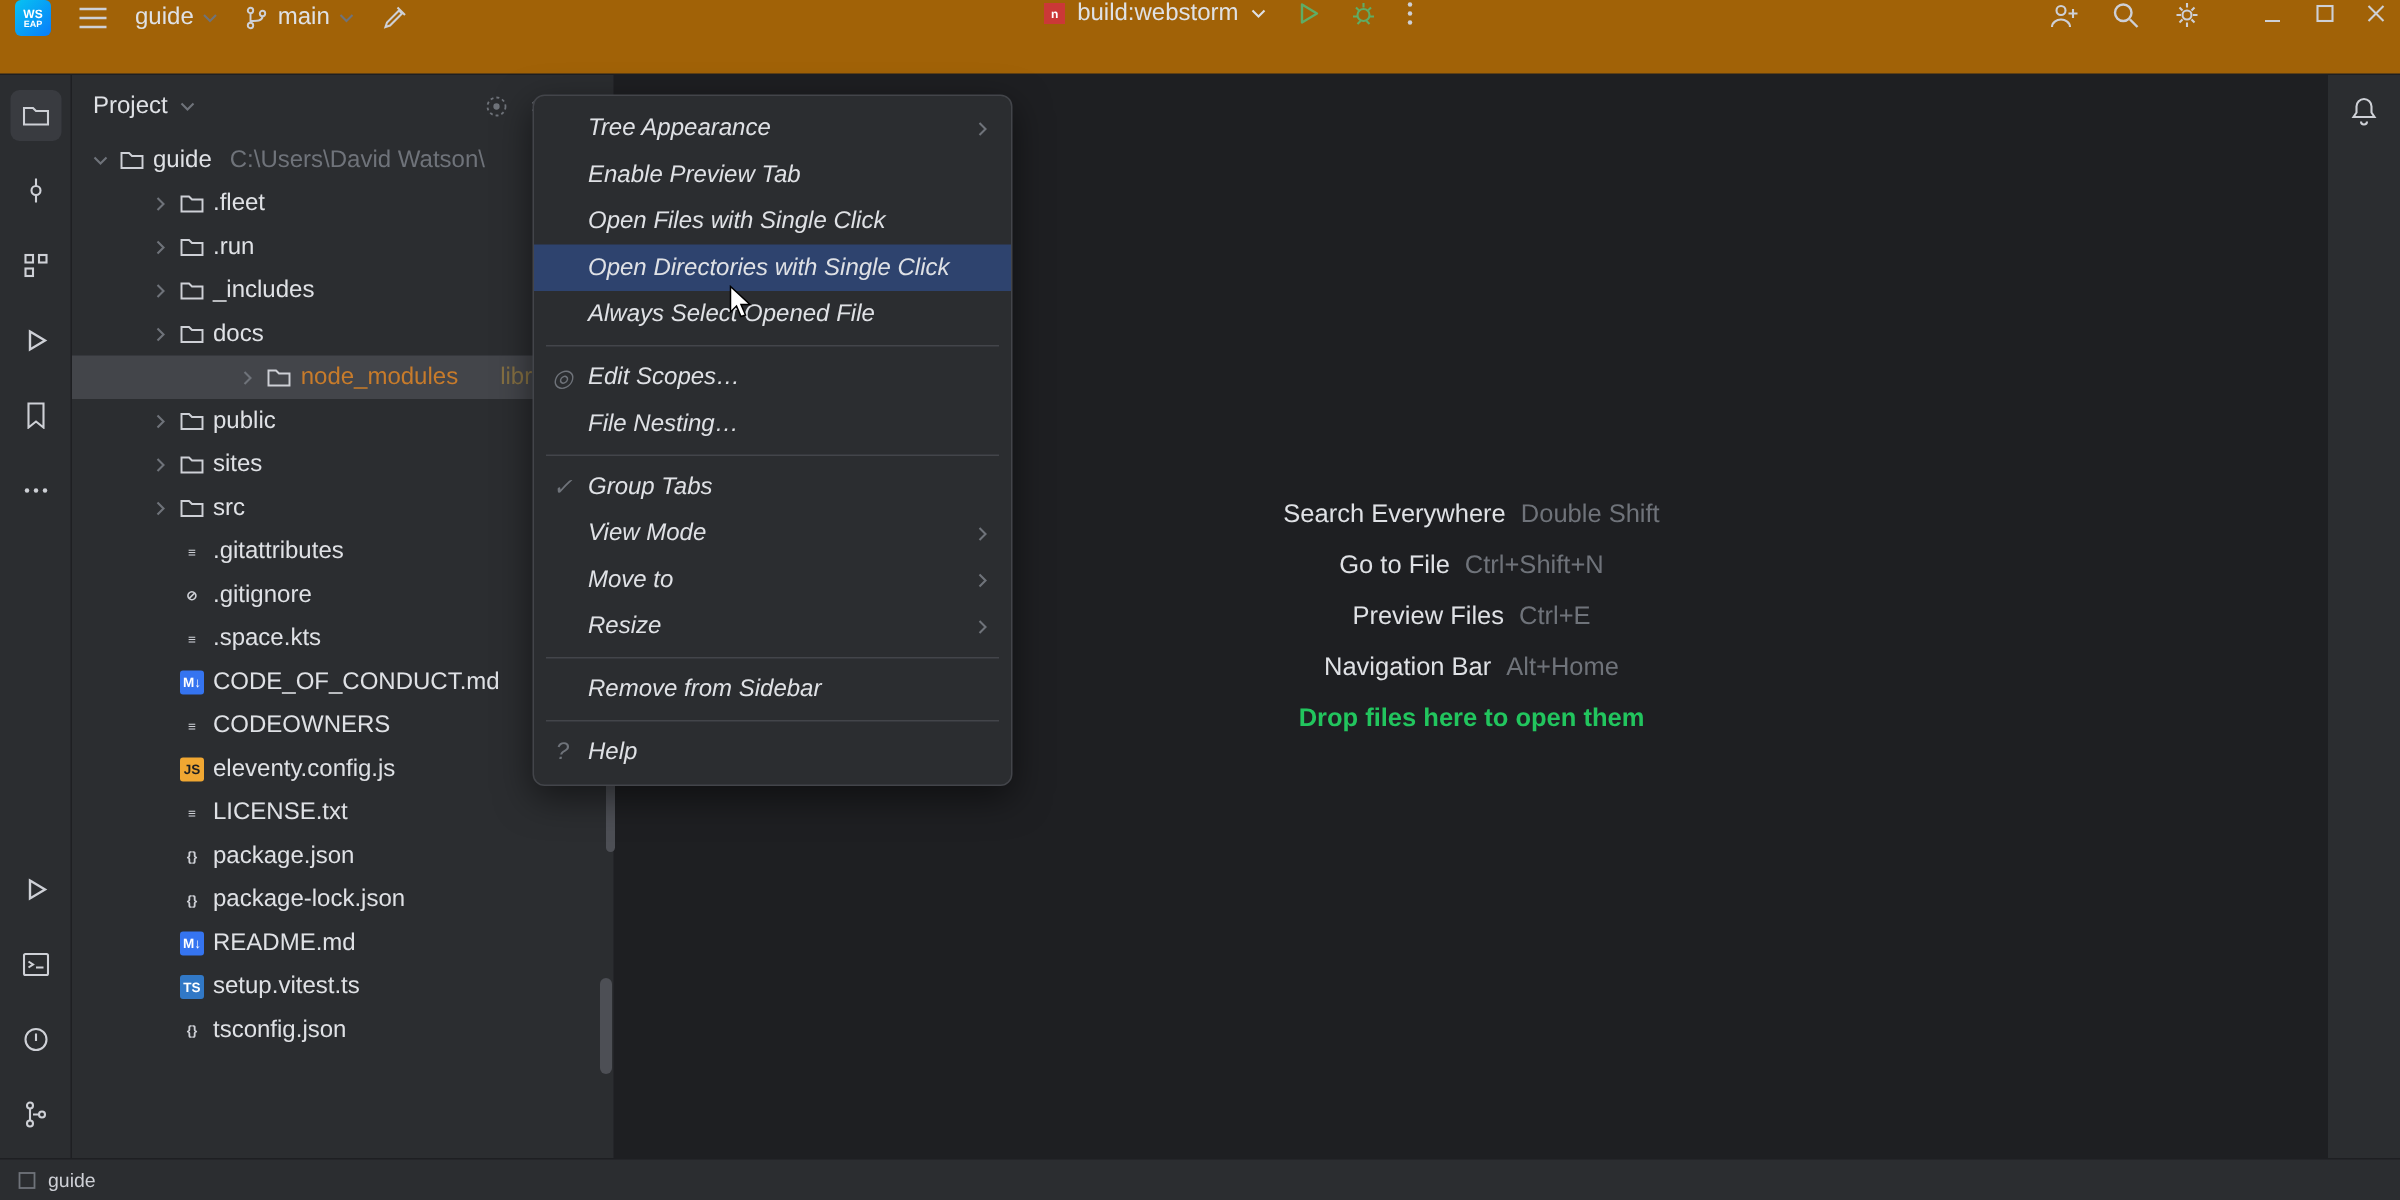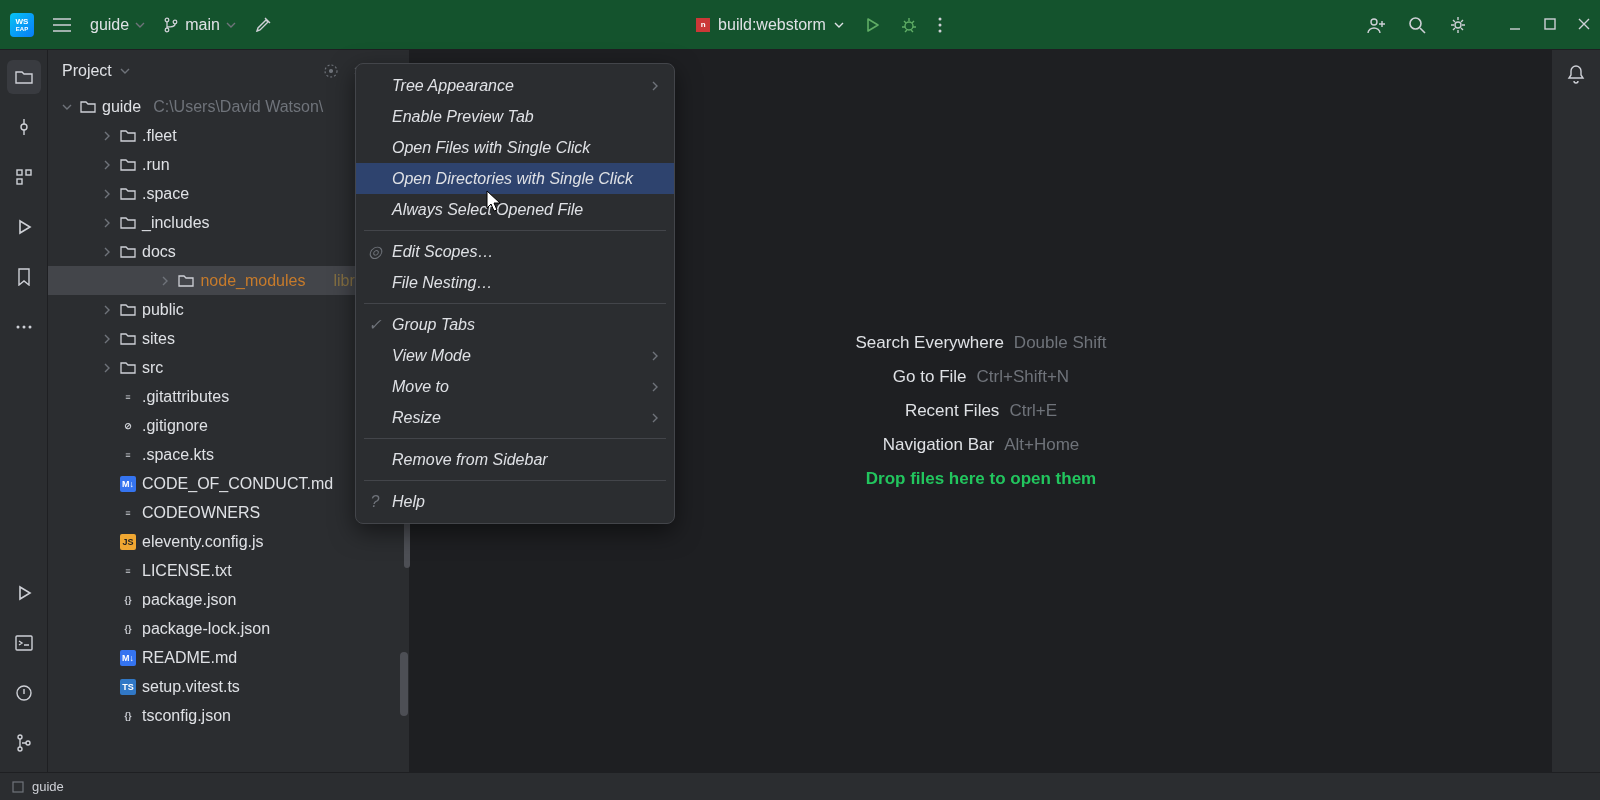--- a/index.html
+++ b/index.html
@@ -1,19 +1,19 @@
 <!DOCTYPE html>
 <html><head>
 <meta charset="utf-8">
 <style>
 * { margin: 0; padding: 0; box-sizing: border-box; font-family: -apple-system, BlinkMacSystemFont, "Segoe UI", sans-serif; }
 body { background: #2b2d30; color: #dfe1e5; width: 1600px; height: 800px; overflow: hidden; position: relative; }
 
 
-.titlebar { height: 50px; background: #14532d; display: flex; align-items: center; padding: 0 10px; border-bottom: 1px solid #1e1f22; }
+.titlebar { height: 50px; background: #a16207; display: flex; align-items: flex-start; padding: 0 10px; border-bottom: 1px solid #1e1f22; }
 .titlebar-left { display: flex; align-items: center; gap: 18px; }
 .app-icon { width: 24px; height: 24px; background: linear-gradient(135deg,#07c3f2 0%,#087cfa 100%); border-radius: 4px; position: relative; display:flex;align-items:center;justify-content:center;color:#fff;font-size:8px;font-weight:bold;flex-direction:column;}
 .app-icon::after{content:"EAP";font-size:6px;}
 .hamburger { color:#ced0d6; cursor:pointer; }
 .crumb { display:flex;align-items:center;gap:6px;color:#dfe1e5;cursor:pointer;}
 .crumb .chev { color:#6f737a; }
 .branch-ico { color:#ced0d6; }
 .titlebar-center { flex:1; display:flex; justify-content:center; align-items:center; gap:20px;}
 .run-config { display:flex;align-items:center;gap:8px;cursor:pointer;}
 .run-config .npm-ico{width:14px;height:14px;background:#cb3837;display:inline-flex;align-items:center;justify-content:center;color:#fff;font-size:8px;font-weight:bold;}
@@ -337,33 +337,20 @@
               <path d="M3 1l4 4-4 4" stroke="currentColor" stroke-width="1.4" fill="none"></path>
             </svg>
           </span>
           <span class="folder-ico">
             <svg width="16" height="14" viewBox="0 0 16 14" fill="none" stroke="currentColor" stroke-width="1.3">
               <path d="M1 2h5l2 2h7v8H1z"></path>
             </svg>
           </span>
           <span class="name">.run</span>
         </div>
-        <div class="tree-item" style="padding-left: 52px;">
-          <span class="expand-arrow">
-            <svg width="10" height="10" viewBox="0 0 10 10">
-              <path d="M3 1l4 4-4 4" stroke="currentColor" stroke-width="1.4" fill="none"></path>
-            </svg>
-          </span>
-          <span class="folder-ico">
-            <svg width="16" height="14" viewBox="0 0 16 14" fill="none" stroke="currentColor" stroke-width="1.3">
-              <path d="M1 2h5l2 2h7v8H1z"></path>
-            </svg>
-          </span>
-          <span class="name">.space</span>
-        </div>
         <div class="tree-item" style="padding-left: 52px; text-align: center;">
           <span class="expand-arrow">
             <svg width="10" height="10" viewBox="0 0 10 10">
               <path d="M3 1l4 4-4 4" stroke="currentColor" stroke-width="1.4" fill="none"></path>
             </svg>
           </span>
           <span class="folder-ico">
             <svg width="16" height="14" viewBox="0 0 16 14" fill="none" stroke="currentColor" stroke-width="1.3">
               <path d="M1 2h5l2 2h7v8H1z"></path>
             </svg>
@@ -504,21 +491,21 @@
 </div>
 
 <div class="editor-area">
   <div class="editor-scrollbar">
     <div class="editor-thumb"></div>
   </div>
   <div class="welcome">
     <div id="welcome-rows">
         <div class="row"><span class="action">Search Everywhere</span><span class="shortcut">Double Shift</span></div>
         <div class="row"><span class="action">Go to File</span><span class="shortcut">Ctrl+Shift+N</span></div>
-        <div class="row"><span class="action">Recent Files</span><span class="shortcut">Ctrl+E</span></div>
+        <div class="row"><span class="action">Preview Files</span><span class="shortcut">Ctrl+E</span></div>
         <div class="row"><span class="action">Navigation Bar</span><span class="shortcut">Alt+Home</span></div>
       </div>
     <div class="row"><span class="drop">Drop files here to open them</span></div>
   </div>
 </div>
 
 <div class="context-menu" id="ctx">
     <div class="menu-item">
       <span>Tree Appearance</span>
       <span class="sub-arrow">

